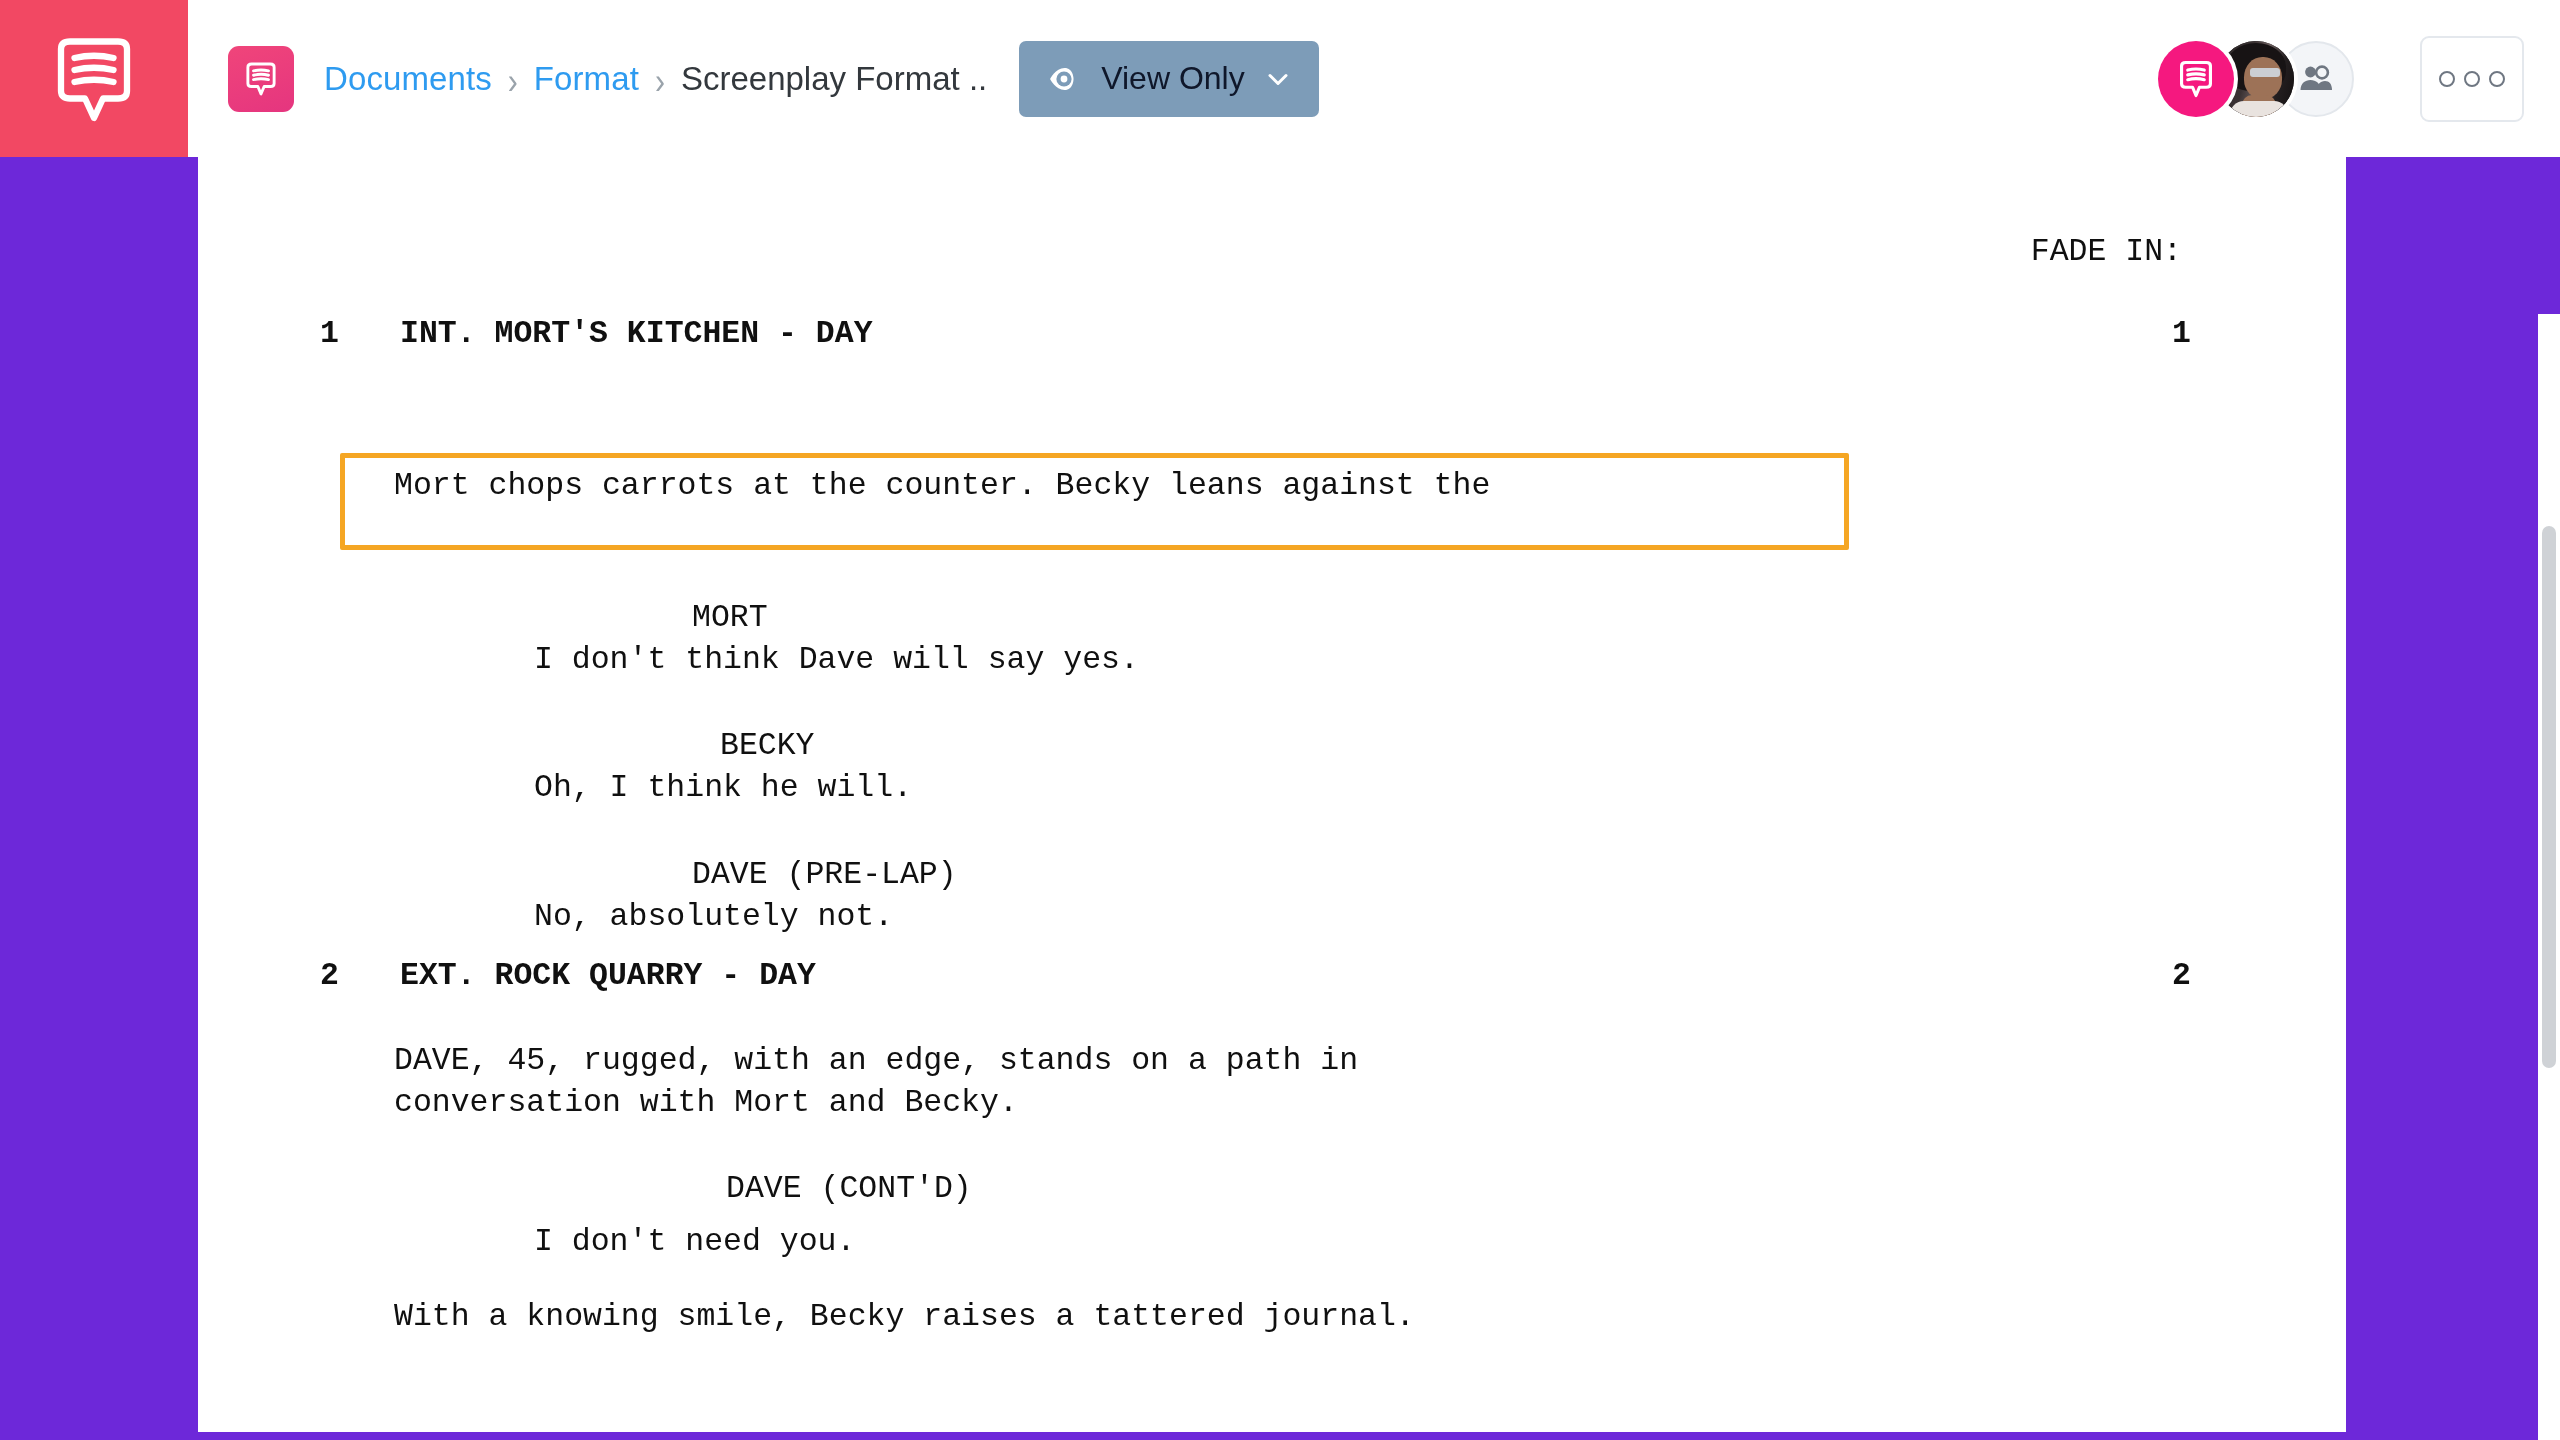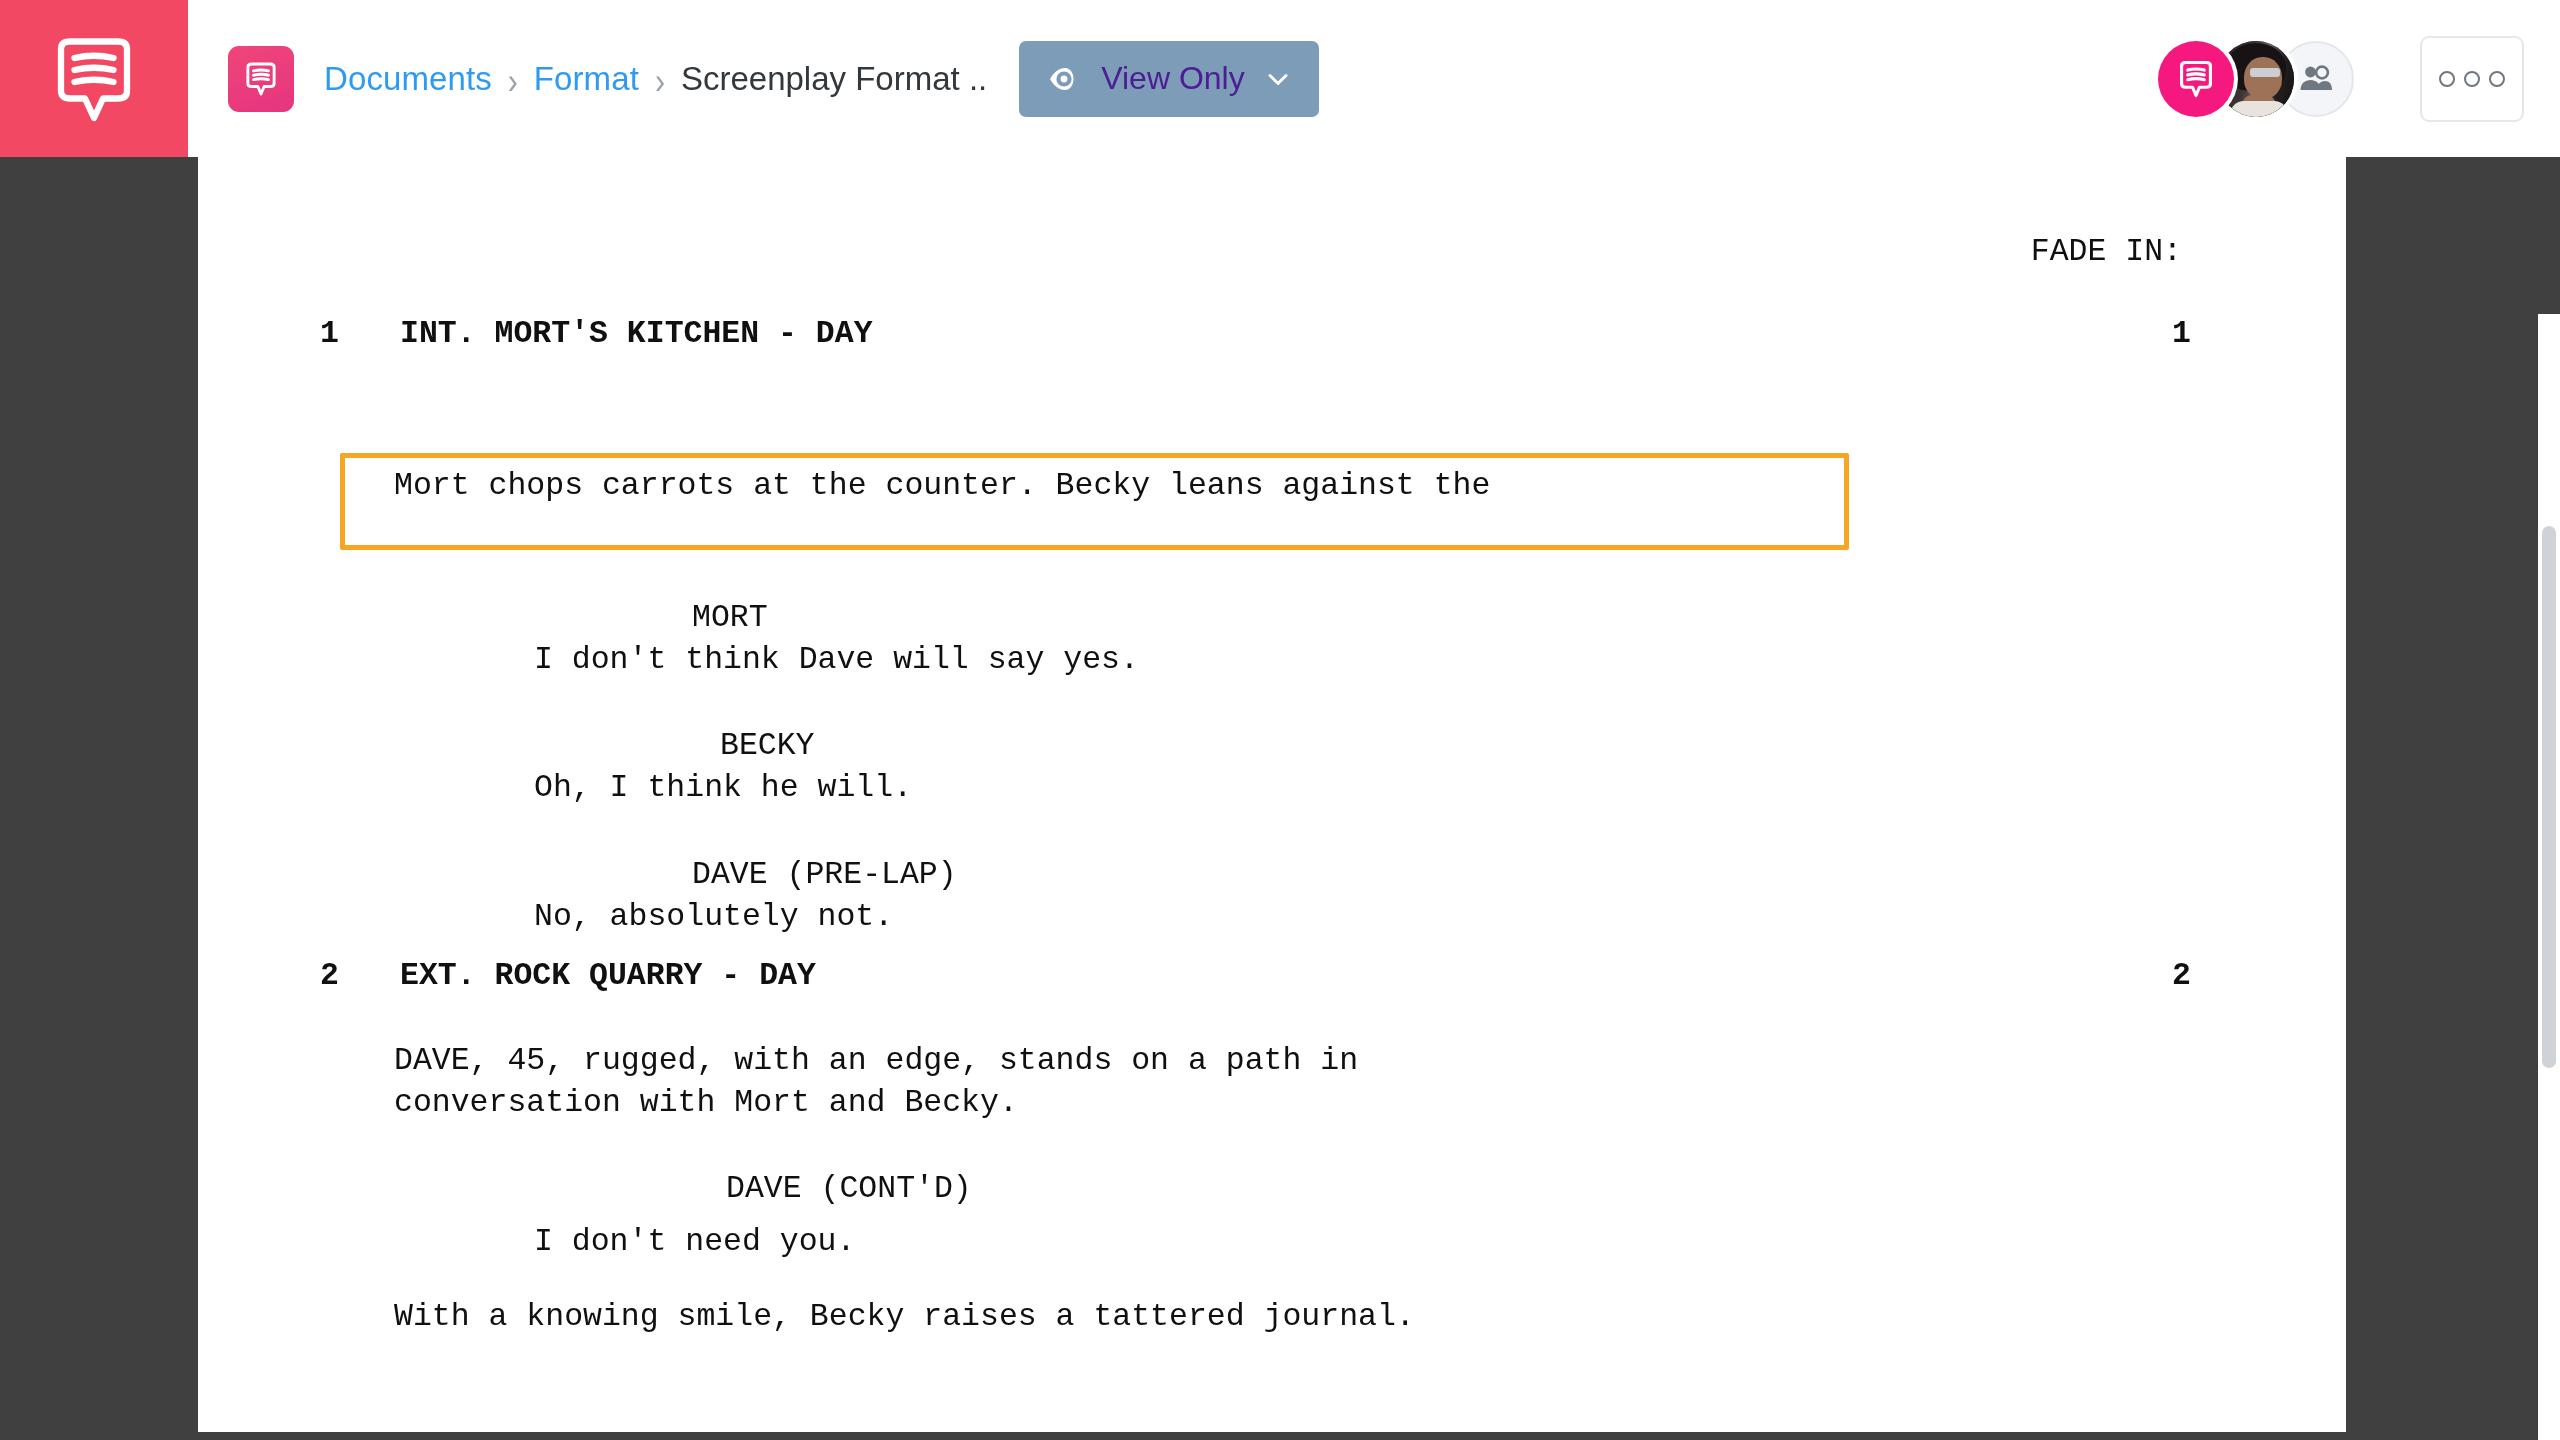--- a/index.html
+++ b/index.html
@@ -51,21 +51,21 @@
   }
 
   .view-btn{
     margin-left:32px; flex:0 0 auto;
     height:76px; padding:0 28px;
     background:#7d9cb8; border:none; border-radius:7px;
     display:flex; align-items:center; gap:20px;
     cursor:pointer;
   }
   .view-btn .eye{ width:34px; height:34px; display:block; }
-  .view-btn .vlabel{ color:#4c1d95; font-size:32px; }
+  .view-btn .vlabel{ color:#0f172a; font-size:32px; }
   .view-btn .chev{ width:26px; height:26px; display:block; }
 
   .header-spacer{ flex:1 1 auto; }
 
   .avatars{ display:flex; align-items:center; flex:0 0 auto; }
   .av{
     width:76px; height:76px; border-radius:50%;
     position:relative; overflow:hidden;
     box-shadow:0 0 0 4px #ffffff;
   }
@@ -97,21 +97,21 @@
     cursor:pointer;
   }
   .more-btn i{
     width:16px; height:16px; border-radius:50%;
     border:2.5px solid #6f7782; display:block;
   }
 
   
   .workspace{
     position:absolute; left:0; top:157px; width:2560px; height:1283px;
-    background:#404040;
+    background:#6d28d9;
   }
   .page{
     position:absolute; left:198px; top:0; width:2148px; height:1275px;
     background:#ffffff;
   }
   .page-inner{
     position:relative; width:100%; height:100%;
     font-family:"Liberation Mono", monospace;
     font-size:31.5px; line-height:42px; color:#101010;
     letter-spacing:0px;

